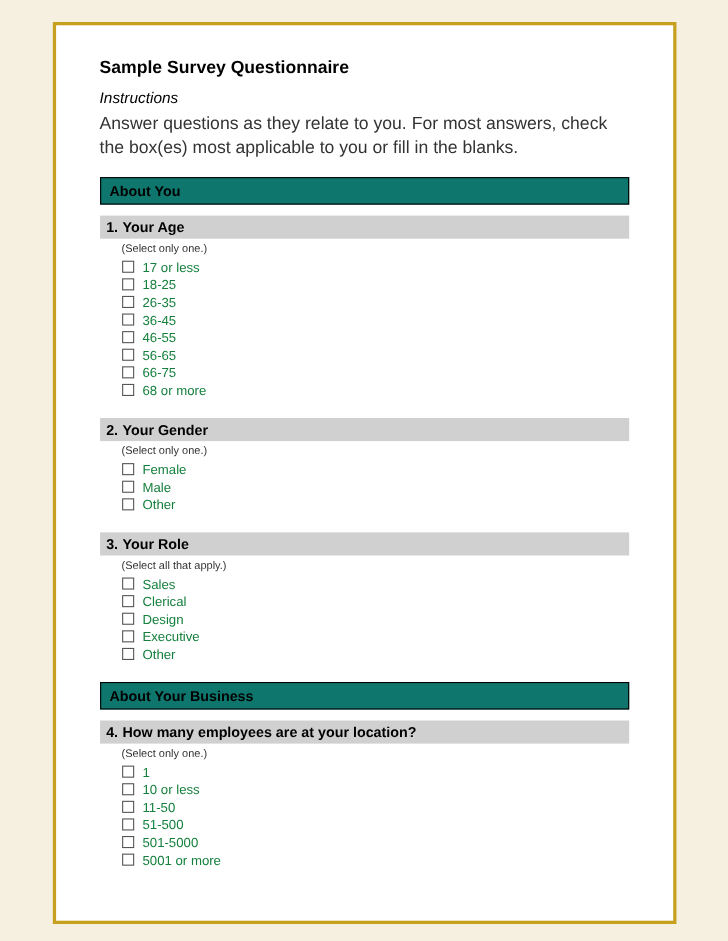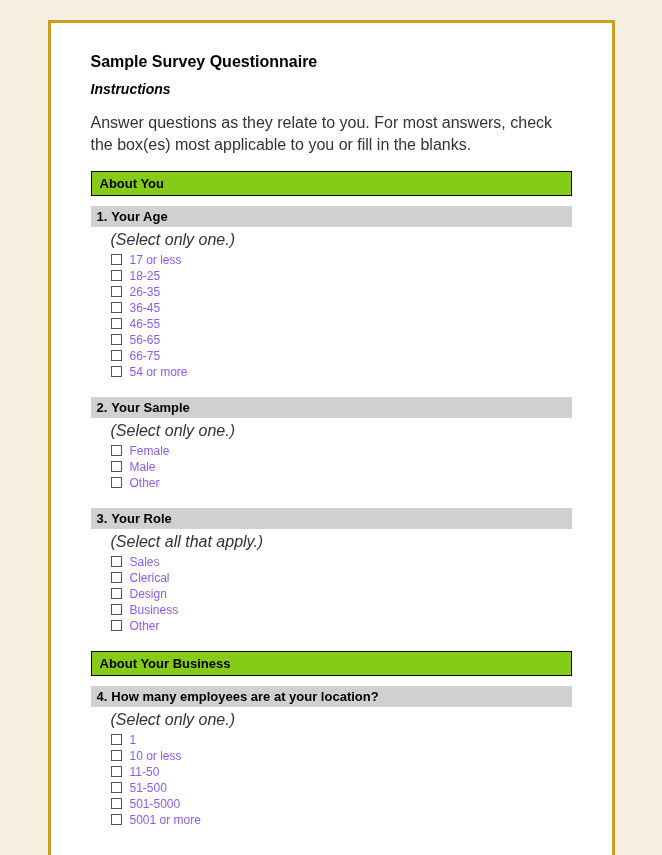--- a/index.html
+++ b/index.html
@@ -29,34 +29,34 @@
     .page-title {
       font-size: 16px;
       font-weight: bold;
       margin-bottom: 10px;
       color: #000;
     }
 
     .instructions-title {
       font-size: 14px;
       font-style: italic;
-      font-weight: bold;
-      margin-bottom: 15px;
+      font-weight: normal;
+      margin-bottom: 5px;
       color: #000;
     }
 
     .instructions-text {
       font-size: 16px;
       color: #333;
       margin-bottom: 14px;
       line-height: 1.4;
     }
 
     .section-header {
-      background: #84cc16;
+      background: #0f766e;
       border: 1px solid #000;
       padding: 4px 8px;
       font-size: 13px;
       font-weight: bold;
       margin-bottom: 10px;
       color: #000;
     }
 
     .question-block {
       margin-bottom: 18px;
@@ -77,22 +77,21 @@
       margin-right: 4px;
     }
 
     .question-label {
       font-size: 13px;
       font-weight: bold;
       color: #000;
     }
 
     .select-note {
-      font-size: 16px;
-      font-style: italic;
+      font-size: 10px;
       margin-left: 20px;
       margin-bottom: 4px;
       color: #333;
     }
 
     .checkbox-item {
       display: flex;
       align-items: center;
       margin-bottom: 2px;
       margin-left: 20px;
@@ -105,21 +104,21 @@
       flex-shrink: 0;
       cursor: pointer;
       appearance: none;
       -webkit-appearance: none;
       border: 1px solid #555;
       background: #fff;
     }
 
     .checkbox-item label {
       font-size: 12px;
-      color: #8b5cf6;
+      color: #15803d;
       cursor: pointer;
     }
 
     .section-gap {
       margin-bottom: 16px;
     }
   </style>
 </head>
 <body>
 
@@ -160,27 +159,27 @@
           <div class="checkbox-item">
             <input type="checkbox" id="cb-0-0-5" style="">
             <label for="cb-0-0-5">56-65</label>
           </div>
           <div class="checkbox-item">
             <input type="checkbox" id="cb-0-0-6" style="">
             <label for="cb-0-0-6">66-75</label>
           </div>
           <div class="checkbox-item">
             <input type="checkbox" id="cb-0-0-7" style="">
-            <label for="cb-0-0-7">54 or more</label>
+            <label for="cb-0-0-7">68 or more</label>
           </div>
         </div>
         <div class="question-block">
           <div class="question-title-row">
             <span class="question-number">2.</span>
-            <span class="question-label">Your Sample</span>
+            <span class="question-label">Your Gender</span>
           </div>
           <div class="select-note">(Select only one.)</div>
           <div class="checkbox-item">
             <input type="checkbox" id="cb-0-1-0" style="">
             <label for="cb-0-1-0">Female</label>
           </div>
           <div class="checkbox-item">
             <input type="checkbox" id="cb-0-1-1" style="">
             <label for="cb-0-1-1">Male</label>
           </div>
@@ -202,21 +201,21 @@
           <div class="checkbox-item">
             <input type="checkbox" id="cb-0-2-0" style="">
             <label for="cb-0-2-0">Clerical</label>
           </div>
           <div class="checkbox-item">
             <input type="checkbox" id="cb-0-2-2" style="">
             <label for="cb-0-2-2">Design</label>
           </div>
           <div class="checkbox-item">
             <input type="checkbox" id="cb-0-2-4" style="">
-            <label for="cb-0-2-4">Business</label>
+            <label for="cb-0-2-4">Executive</label>
           </div>
           <div class="checkbox-item">
             <input type="checkbox" id="cb-0-2-5" style="">
             <label for="cb-0-2-5">Other</label>
           </div>
         </div>
       </div>
       <div class="section-gap">
         <div class="section-header">About Your Business</div>
         <div class="question-block">

